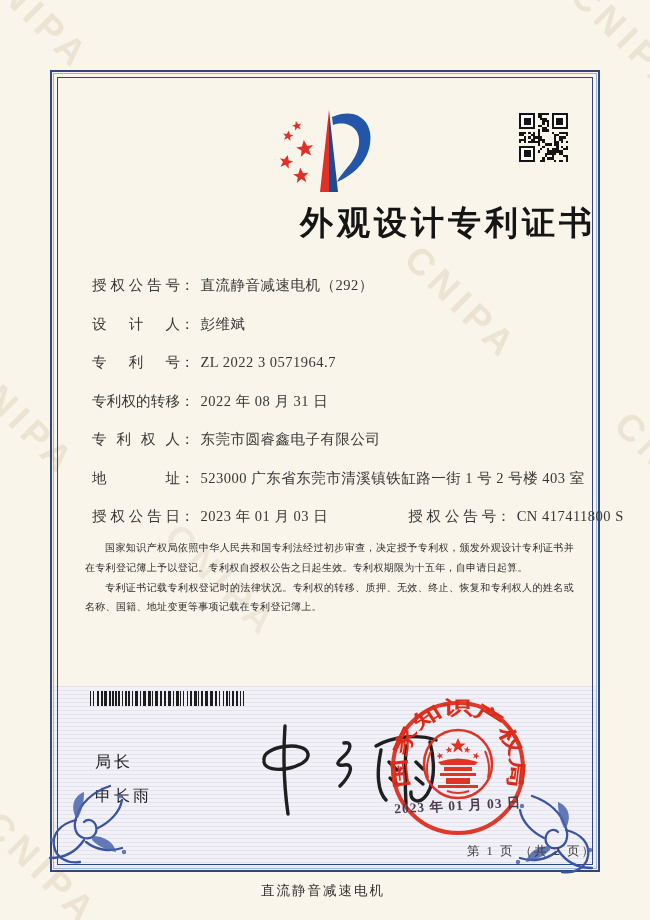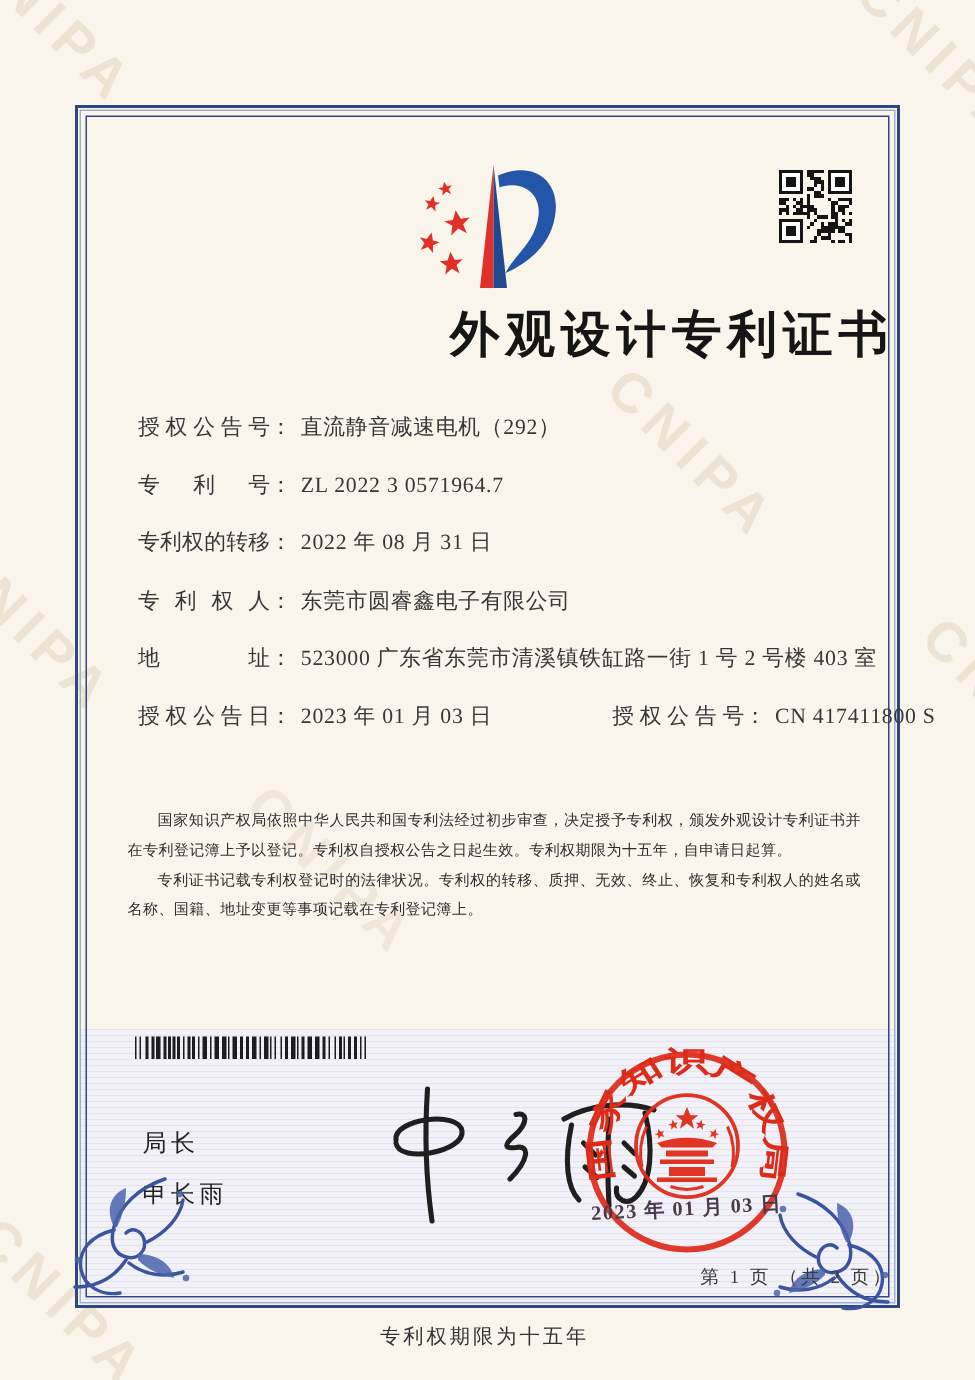--- a/index.html
+++ b/index.html
@@ -247,20 +247,23 @@
         <rect x="2" y="16" width="3" height="3" fill="#141414"></rect>
       </svg>
 
     <div class="title">外观设计专利证书</div>
 
     <div class="fields">
       <div class="frow">
         <span class="flabel">授权公告号</span><span class="fcolon">：</span><span class="fvalue">直流静音减速电机（292）</span>
       </div>
       <div class="frow">
+        <span class="flabel">设计人</span><span class="fcolon">：</span><span class="fvalue">彭维斌</span>
+      </div>
+      <div class="frow">
         <span class="flabel">专利号</span><span class="fcolon">：</span><span class="fvalue">ZL 2022 3 0571964.7</span>
       </div>
       <div class="frow">
         <span class="flabel">专利权的转移</span><span class="fcolon">：</span><span class="fvalue">2022 年 08 月 31 日</span>
       </div>
       <div class="frow">
         <span class="flabel">专利权人</span><span class="fcolon">：</span><span class="fvalue">东莞市圆睿鑫电子有限公司</span>
       </div>
       <div class="frow">
         <span class="flabel">地址</span><span class="fcolon">：</span><span class="fvalue">523000 广东省东莞市清溪镇铁缸路一街 1 号 2 号楼 403 室</span>
@@ -393,15 +396,15 @@
       <g fill="#4a63ac" opacity="0.85">
         <path d="M36,40 C30,28 34,18 44,14 C44,24 42,32 38,40 Z"></path>
         <path d="M52,58 C64,58 74,64 76,74 C66,72 58,68 52,62 Z"></path>
         <circle cx="12" cy="62" r="2.2"></circle>
           <circle cx="80" cy="18" r="2.2"></circle>
           <circle cx="84" cy="74" r="2.2"></circle>
       </g>
     </svg>
 
     <div class="page-info">第 1 页 （共 2 页）</div>
-    <div class="cont-note">专利权期限为十五年</div>
+    <div class="cont-note">直流静音减速电机</div>
   </div>
 </div>
 
 </body></html>

